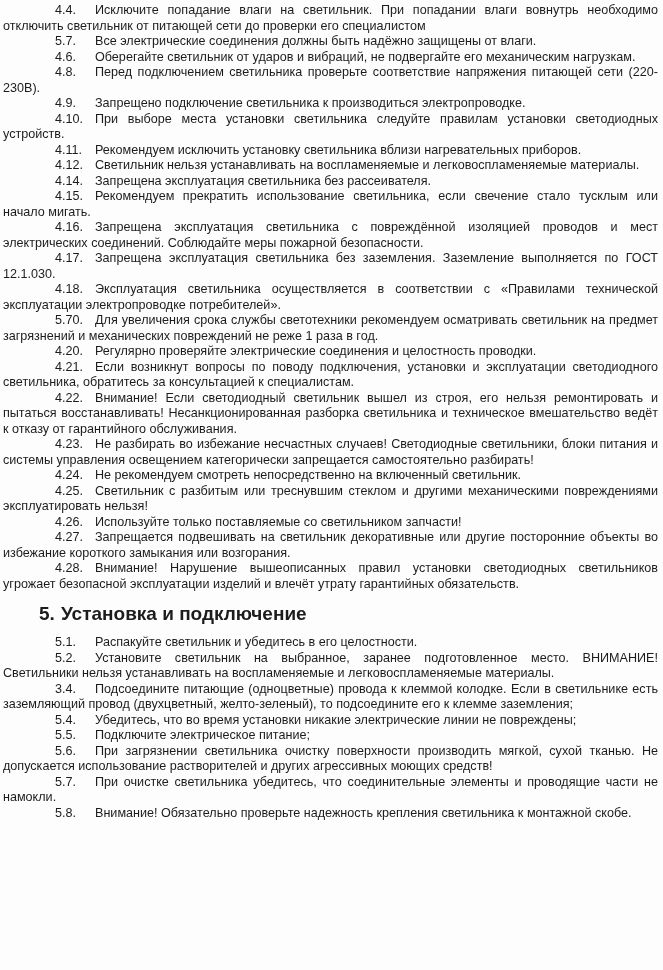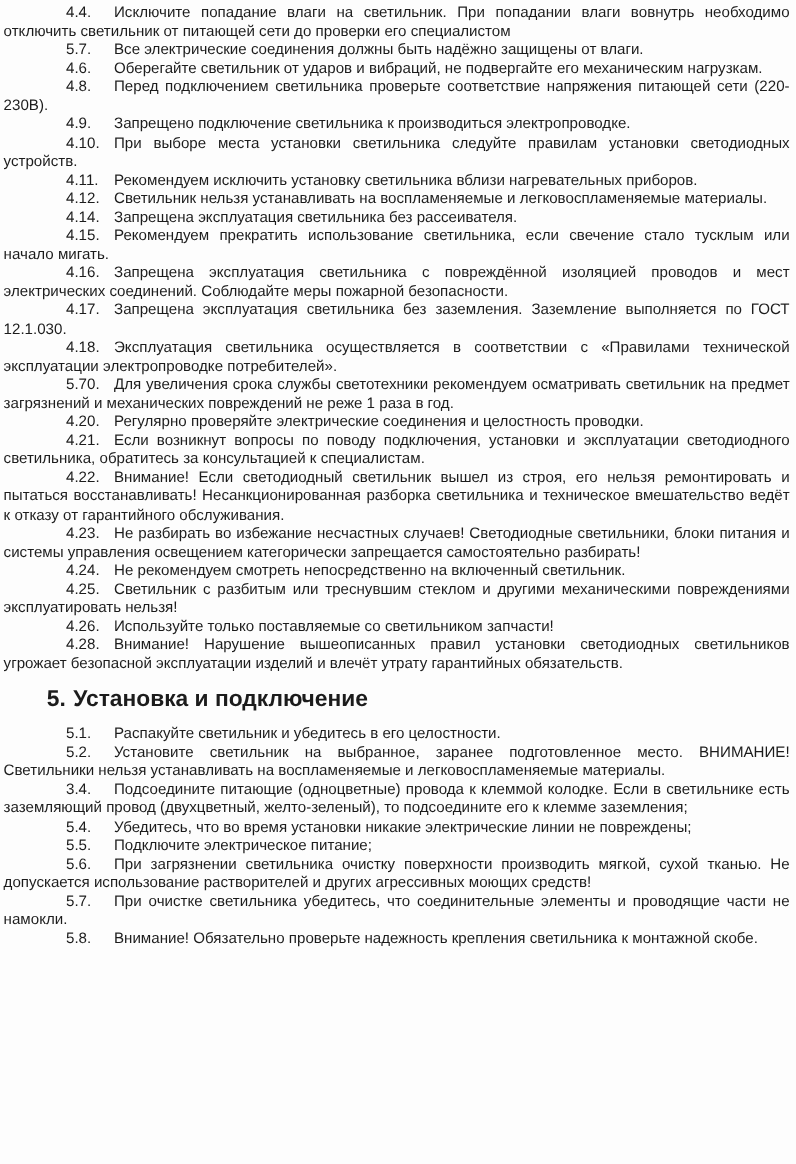--- a/index.html
+++ b/index.html
@@ -63,20 +63,21 @@
       <p class="item"><span class="num">4.17.</span><span>Запрещена эксплуатация светильника без заземления. Заземление выполняется по ГОСТ 12.1.030.</span></p>
       <p class="item"><span class="num">4.18.</span><span>Эксплуатация светильника осуществляется в соответствии с «Правилами технической эксплуатации электропроводке потребителей».</span></p>
       <p class="item"><span class="num">5.70.</span><span>Для увеличения срока службы светотехники рекомендуем осматривать светильник на предмет загрязнений и механических повреждений не реже 1 раза в год.</span></p>
       <p class="item"><span class="num">4.20.</span><span>Регулярно проверяйте электрические соединения и целостность проводки.</span></p>
       <p class="item"><span class="num">4.21.</span><span>Если возникнут вопросы по поводу подключения, установки и эксплуатации светодиодного светильника, обратитесь за консультацией к специалистам.</span></p>
       <p class="item"><span class="num">4.22.</span><span>Внимание! Если светодиодный светильник вышел из строя, его нельзя ремонтировать и пытаться восстанавливать! Несанкционированная разборка светильника и техническое вмешательство ведёт к отказу от гарантийного обслуживания.</span></p>
       <p class="item"><span class="num">4.23.</span><span>Не разбирать во избежание несчастных случаев! Светодиодные светильники, блоки питания и системы управления освещением категорически запрещается самостоятельно разбирать!</span></p>
       <p class="item"><span class="num">4.24.</span><span>Не рекомендуем смотреть непосредственно на включенный светильник.</span></p>
       <p class="item"><span class="num">4.25.</span><span>Светильник с разбитым или треснувшим стеклом и другими механическими повреждениями эксплуатировать нельзя!</span></p>
       <p class="item"><span class="num">4.26.</span><span>Используйте только поставляемые со светильником запчасти!</span></p>
+      <p class="item"><span class="num">4.27.</span><span>Запрещается подвешивать на светильник декоративные или другие посторонние объекты во избежание короткого замыкания или возгорания.</span></p>
       <p class="item"><span class="num">4.28.</span><span>Внимание! Нарушение вышеописанных правил установки светодиодных светильников угрожает безопасной эксплуатации изделий и влечёт утрату гарантийных обязательств.</span></p>
     </div>
 
   <h2 class="section-heading"><span class="hnum">5.</span><span>Установка и подключение</span></h2>
 
   <div id="section5-items">
       <p class="item"><span class="num">5.1.</span><span>Распакуйте светильник и убедитесь в его целостности.</span></p>
       <p class="item"><span class="num">5.2.</span><span>Установите светильник на выбранное, заранее подготовленное место. ВНИМАНИЕ! Светильники нельзя устанавливать на воспламеняемые и легковоспламеняемые материалы.</span></p>
       <p class="item"><span class="num">3.4.</span><span>Подсоедините питающие (одноцветные) провода к клеммой колодке. Если в светильнике есть заземляющий провод (двухцветный, желто-зеленый), то подсоедините его к клемме заземления;</span></p>
       <p class="item"><span class="num">5.4.</span><span>Убедитесь, что во время установки никакие электрические линии не повреждены;</span></p>

